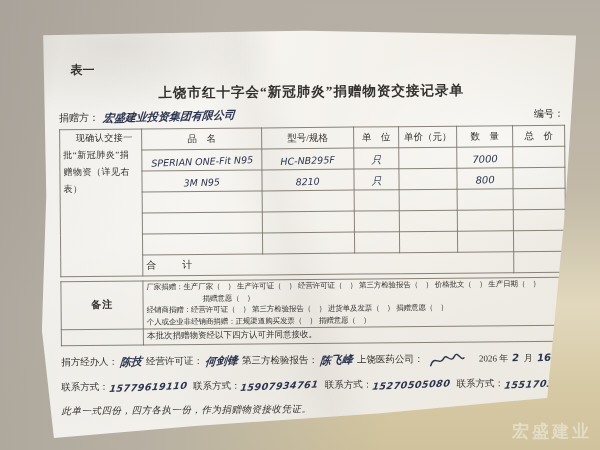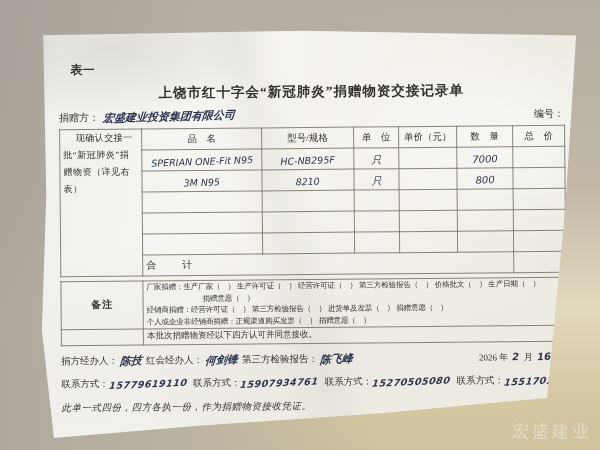--- a/index.html
+++ b/index.html
@@ -46,21 +46,21 @@
   .signoff{margin-top:8px;font-size:9.5px;}
   .sign-row{display:flex;align-items:center;gap:4px;padding-right:2px;}
   .sign-row .pair{white-space:nowrap;display:inline-flex;align-items:center;}
   .sign-row .date-grp{margin-left:auto;white-space:nowrap;font-size:9px;}
   .date-grp .hand{font-size:10px;font-weight:bold;margin:0 2px;}
   .contact-row{display:flex;gap:6px;margin-top:9px;align-items:center;}
   .contact-row .pair{white-space:nowrap;display:inline-flex;align-items:center;}
   .hw-phone{font-size:9.5px;font-weight:bold;letter-spacing:.5px;transform:rotate(-2deg) skewX(-10deg);}
   .footer-note{margin-top:11px;font-size:9.5px;font-style:italic;letter-spacing:.5px;}
   .watermark{position:absolute;right:8px;bottom:7px;z-index:6;font-family:"DejaVu Sans",sans-serif;
-    font-size:17px;font-weight:normal;letter-spacing:3px;color:rgba(255,255,255,.42);}
+    font-size:17px;font-weight:bold;letter-spacing:3px;color:rgba(255,255,255,.42);}
   .scribble{vertical-align:middle;margin-left:2px;transform:rotate(-6deg);}
 </style>
 </head>
 <body>
 
 <div class="photo">
   <div class="paper">
     <div class="content">
 
       <div class="sheet-label">表一</div>
@@ -162,26 +162,33 @@
         </tbody>
       </table>
 
       <div class="signoff">
         <div class="sign-row">
           <span class="pair">
             <span>捐方经办人：</span>
             <span class="hand sig">陈技</span>
           </span>
           <span class="pair">
-            <span>红会经办人：</span>
+            <span>经营许可证：</span>
             <span class="hand sig">何剑锋</span>
           </span>
           <span class="pair">
             <span>第三方检验报告：</span>
             <span class="hand sig">陈飞峰</span>
+          </span>
+          <span class="pair">
+            <span>上饶医药公司：</span>
+            <span class="hand sig"></span>
+            <svg class="scribble" width="38" height="18" viewBox="0 0 38 18">
+              <path d="M2 13 C7 2, 11 15, 16 7 C19 2, 22 14, 27 6 C30 1, 33 12, 36 9" stroke="#2c3550" stroke-width="1.4" fill="none" stroke-linecap="round"></path>
+            </svg>
           </span>
           <span class="date-grp">
             <span>2026 年</span>
             <span class="hand">2</span>
             <span>月</span>
             <span class="hand">16</span>
             <span>日</span>
           </span>
         </div>
 

